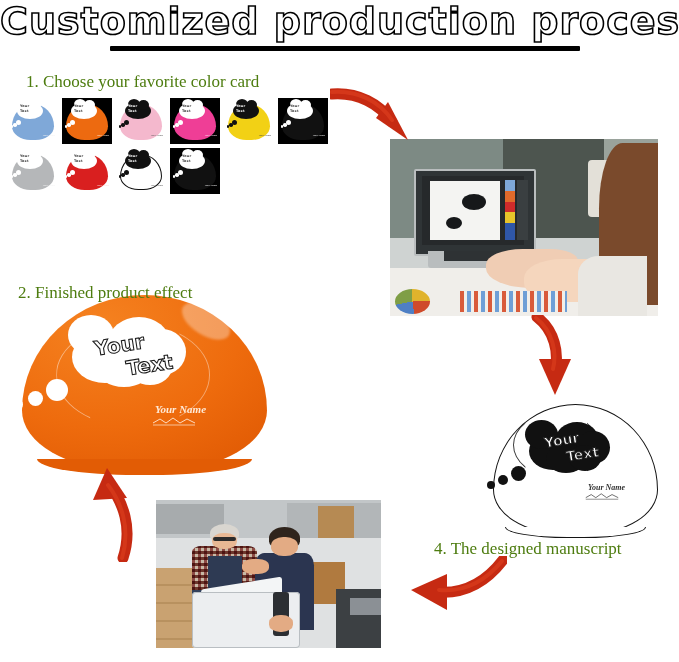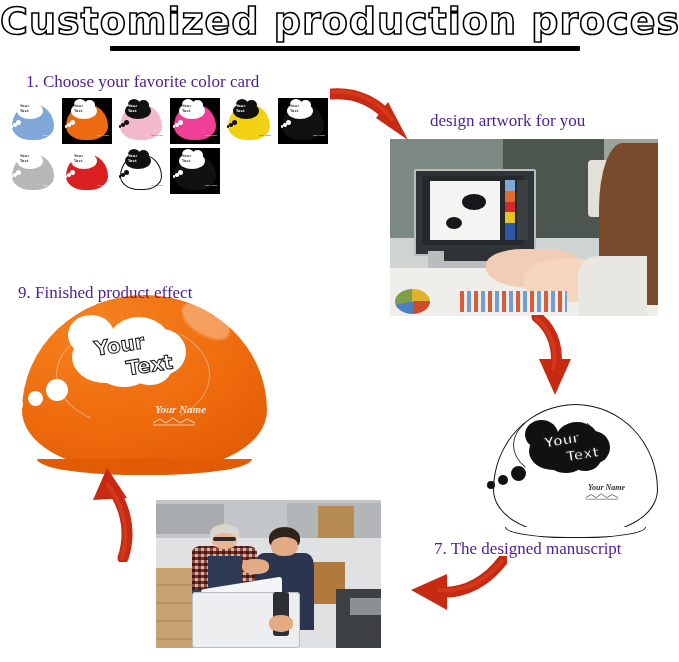--- a/index.html
+++ b/index.html
@@ -19,21 +19,21 @@
     text-shadow:0 0 0 #000;
     white-space:nowrap;
     line-height:1.05;
   }
   .title-rule{
     position:absolute;left:110px;top:46px;width:470px;height:5px;background:#000;border-radius:1px;
   }
 
   
   .step-label{
-    position:absolute;font-family:"Liberation Serif", serif;font-size:17px;color:#4c1d95;
+    position:absolute;font-family:"Liberation Serif", serif;font-size:17px;color:#4d7c0f;
     white-space:nowrap;z-index:30;
   }
   .step-label .l2{display:block;padding-left:26px;}
 
   
   .swatch-grid{position:absolute;left:8px;top:98px;width:330px;}
   .swatch-row{display:flex;gap:4px;margin-bottom:4px;}
   .swatch{
     width:50px;height:46px;position:relative;overflow:hidden;flex:0 0 auto;
   }
@@ -332,21 +332,20 @@
 
   <div class="arrow" id="arrow-1-2">
     <svg width="90" height="62" viewBox="0 0 90 62">
       <path d="M2,6 C28,4 50,16 62,34" stroke="#c62a12" stroke-width="11" fill="none" stroke-linecap="round"></path>
       <path d="M46,30 L78,52 L58,14 Z" fill="#c62a12"></path>
       <path d="M2,4 C28,2 50,14 62,32" stroke="#e0411f" stroke-width="4" fill="none" stroke-linecap="round" opacity=".6"></path>
     </svg>
   </div>
 
   <div class="step-label" style="left:404px;top:111px;">
-    <span class="l2">design artwork for you</span>
   </div>
 
   <div class="photo" id="photo-designer">
     <div class="wallL"></div>
       <div class="wallR"></div>
       <div class="wallF"></div>
     <div class="chair"></div>
     <div class="desk"></div>
       <div class="desk2"></div>
     <div class="lid"></div>
@@ -392,21 +391,21 @@
     <div class="dotC"></div>
     <div class="bubble-text tw1">Your</div>
     <div class="bubble-text tw2">Text</div>
     <div class="yourname">Your Name</div>
     <svg class="wave" viewBox="0 0 44 9">
       <path d="M1,6 L8,2 L14,6 L21,1 L28,6 L35,2 L43,6" stroke="#333" stroke-width="0.9" fill="none"></path>
       <path d="M1,8 L43,8" stroke="#333" stroke-width="0.7" fill="none"></path>
     </svg>
   </div>
 
-  <div class="step-label" style="left:434px;top:539px;">7. The designed manuscript</div>
+  <div class="step-label" style="left:434px;top:539px;">4. The designed manuscript</div>
 
   <div class="arrow" id="arrow-3-4">
     <svg width="104" height="64" viewBox="0 0 104 64">
       <path d="M100,4 C80,30 58,38 34,36" stroke="#c62a12" stroke-width="11" fill="none" stroke-linecap="round"></path>
       <path d="M44,18 L8,34 L44,54 Z" fill="#c62a12"></path>
       <path d="M99,5 C80,28 58,36 36,34" stroke="#e0411f" stroke-width="4" fill="none" stroke-linecap="round" opacity=".55"></path>
     </svg>
   </div>
 
 
@@ -463,15 +462,15 @@
     <div class="dotC"></div>
     <div class="bubble-text tw1">Your</div>
     <div class="bubble-text tw2">Text</div>
     <div class="yourname">Your Name</div>
     <svg class="wave" viewBox="0 0 44 9">
       <path d="M1,6 L8,2 L14,6 L21,1 L28,6 L35,2 L43,6" stroke="#ffe9d6" stroke-width="0.9" fill="none"></path>
       <path d="M1,8 L43,8" stroke="#ffe9d6" stroke-width="0.7" fill="none"></path>
     </svg>
   </div>
 
-  <div class="step-label" style="left:18px;top:283px;">9. Finished product effect</div>
+  <div class="step-label" style="left:18px;top:283px;">2. Finished product effect</div>
 
 </div>
 
 </body></html>

